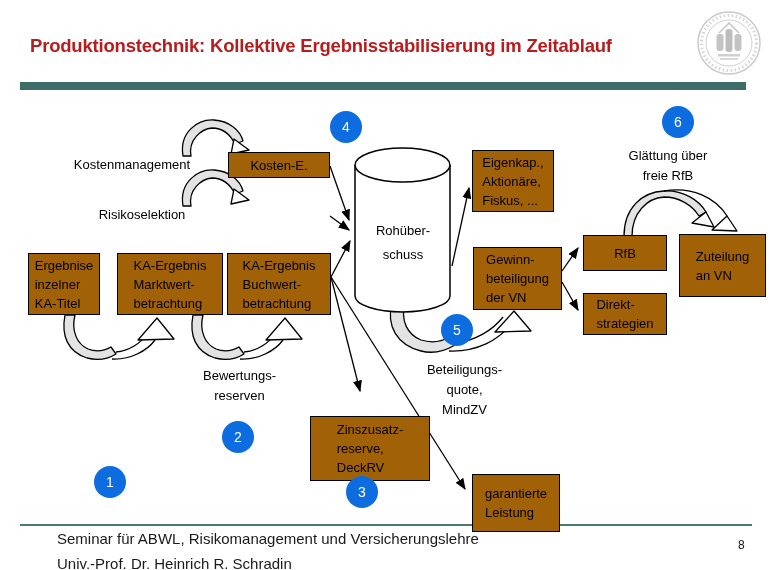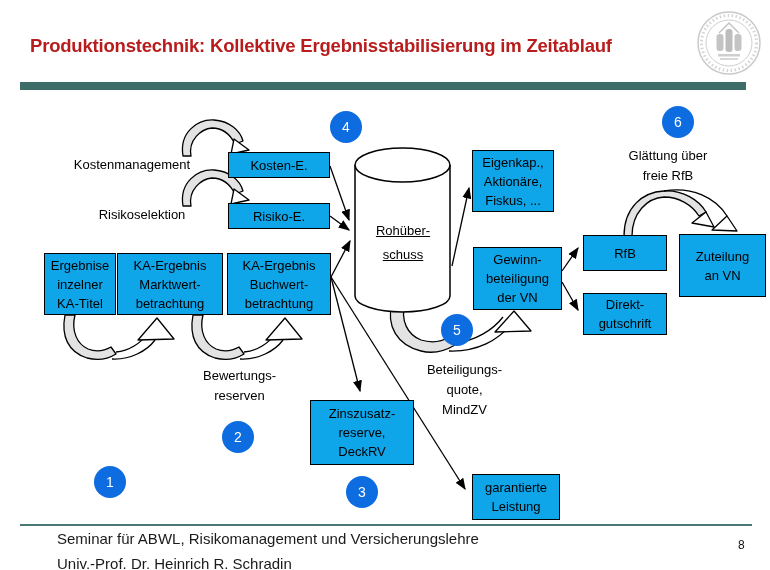--- a/index.html
+++ b/index.html
@@ -3,26 +3,26 @@
 <meta charset="utf-8">
 <style>
   html,body{margin:0;padding:0;width:770px;height:570px;background:#fff;
     font-family:"Liberation Sans",sans-serif;overflow:hidden;position:relative;}
   .slide{position:absolute;inset:0;background:#fff;}
   .title{position:absolute;left:30px;top:35px;font-size:18.5px;font-weight:bold;
     color:#b91c1c;letter-spacing:-0.2px;white-space:nowrap;}
   .bar{position:absolute;left:20px;top:82px;width:726px;height:8px;background:#3E6C68;}
   .logo{position:absolute;left:696px;top:10px;}
   .arrows{position:absolute;left:0;top:0;z-index:1;pointer-events:none;}
-  .box{position:absolute;background:#0ea5e9;border:1.5px solid #000;box-sizing:border-box;
-    display:flex;align-items:center;justify-content:center;text-align:center;
+  .box{position:absolute;background:#a16207;border:1.5px solid #000;box-sizing:border-box;
+    display:flex;align-items:center;justify-content:center;text-align:left;
     font-size:13px;line-height:19px;color:#000;white-space:pre-line;z-index:2;}
   .lbl{position:absolute;text-align:center;font-size:13px;line-height:20px;
     color:#000;white-space:pre-line;z-index:2;}
-  .cyl-lbl{line-height:24px;text-decoration:underline;}
+  .cyl-lbl{line-height:24px;}
   .marker{position:absolute;width:32px;height:32px;border-radius:50%;background:#0D6CE0;
     color:#fff;display:flex;align-items:center;justify-content:center;
     font-size:14px;z-index:3;}
   .band{fill:#E3E3E3;stroke:#000;stroke-width:1.3;stroke-linejoin:round;}
   .head{fill:#fff;stroke:#000;stroke-width:1.3;stroke-linejoin:round;}
   .thin{fill:none;stroke:#000;stroke-width:1.3;}
   .cylshape{fill:#fff;stroke:#000;stroke-width:1.5;}
   .conn{stroke:#000;stroke-width:1.3;fill:none;}
   .footline{position:absolute;left:20px;top:524px;width:732px;height:2px;background:#4A7A75;}
   .credits{position:absolute;left:57px;top:533px;font-size:15px;line-height:12.5px;
@@ -105,45 +105,44 @@
 
     <g transform="translate(612,187)">
       <path class="band" d="M12,49 C12,21 30,5 52,4 C71,3 87,13 94,25 L87,29 C80,18 67,10 52,10 C35,11 20,26 20,49 Z"></path>
       <path class="thin" d="M52,4 C80,-1 104,11 115,29"></path>
       <polygon class="head" points="94,25 102,40 80,36"></polygon>
       <polygon class="head" points="115,29 125,44 100,43"></polygon>
     </g>
   </svg>
 
   <div class="box" style="left:228px;top:152px;width:102px;height:26px">Kosten-E.</div>
-  <div class="box" style="left:228px;top:203px;width:102px;height:26px">Risiko-E.</div>
-  <div class="box" style="left:44px;top:253px;width:72px;height:62px">Ergebnise
+  <div class="box" style="left:28px;top:253px;width:72px;height:62px">Ergebnise
 inzelner
 KA-Titel</div>
   <div class="box" style="left:117px;top:253px;width:106px;height:62px">KA-Ergebnis
 Marktwert-
 betrachtung</div>
   <div class="box" style="left:227px;top:253px;width:104px;height:62px">KA-Ergebnis
 Buchwert-
 betrachtung</div>
   <div class="box" style="left:472px;top:150px;width:82px;height:62px">Eigenkap.,
 Aktionäre,
 Fiskus, ...</div>
   <div class="box" style="left:473px;top:247px;width:89px;height:63px">Gewinn-
 beteiligung
 der VN</div>
   <div class="box" style="left:583px;top:235px;width:84px;height:36px">RfB</div>
   <div class="box" style="left:679px;top:234px;width:87px;height:63px">Zuteilung
 an VN</div>
   <div class="box" style="left:583px;top:293px;width:84px;height:42px">Direkt-
-gutschrift</div>
-  <div class="box" style="left:310px;top:400px;width:104px;height:65px">Zinszusatz-
+strategien</div>
+  <div class="box" style="left:310px;top:416px;width:120px;height:65px">Zinszusatz-
 reserve,
 DeckRV</div>
-  <div class="box" style="left:472px;top:474px;width:88px;height:46px">garantierte
+  <div class="box" style="left:472px;top:474px;width:88px;height:58px">garantierte
 Leistung</div>
 
   <div class="lbl" style="left:62px;top:205px;width:160px">Risikoselektion</div>
   <div class="lbl" style="left:52px;top:155px;width:160px">Kostenmanagement</div>
   <div class="lbl" style="left:608px;top:146px;width:120px">Glättung über
 freie RfB</div>
   <div class="lbl" style="left:182px;top:366px;width:115px">Bewertungs-
 reserven</div>
   <div class="lbl" style="left:402px;top:360px;width:125px">Beteiligungs-
 quote,

